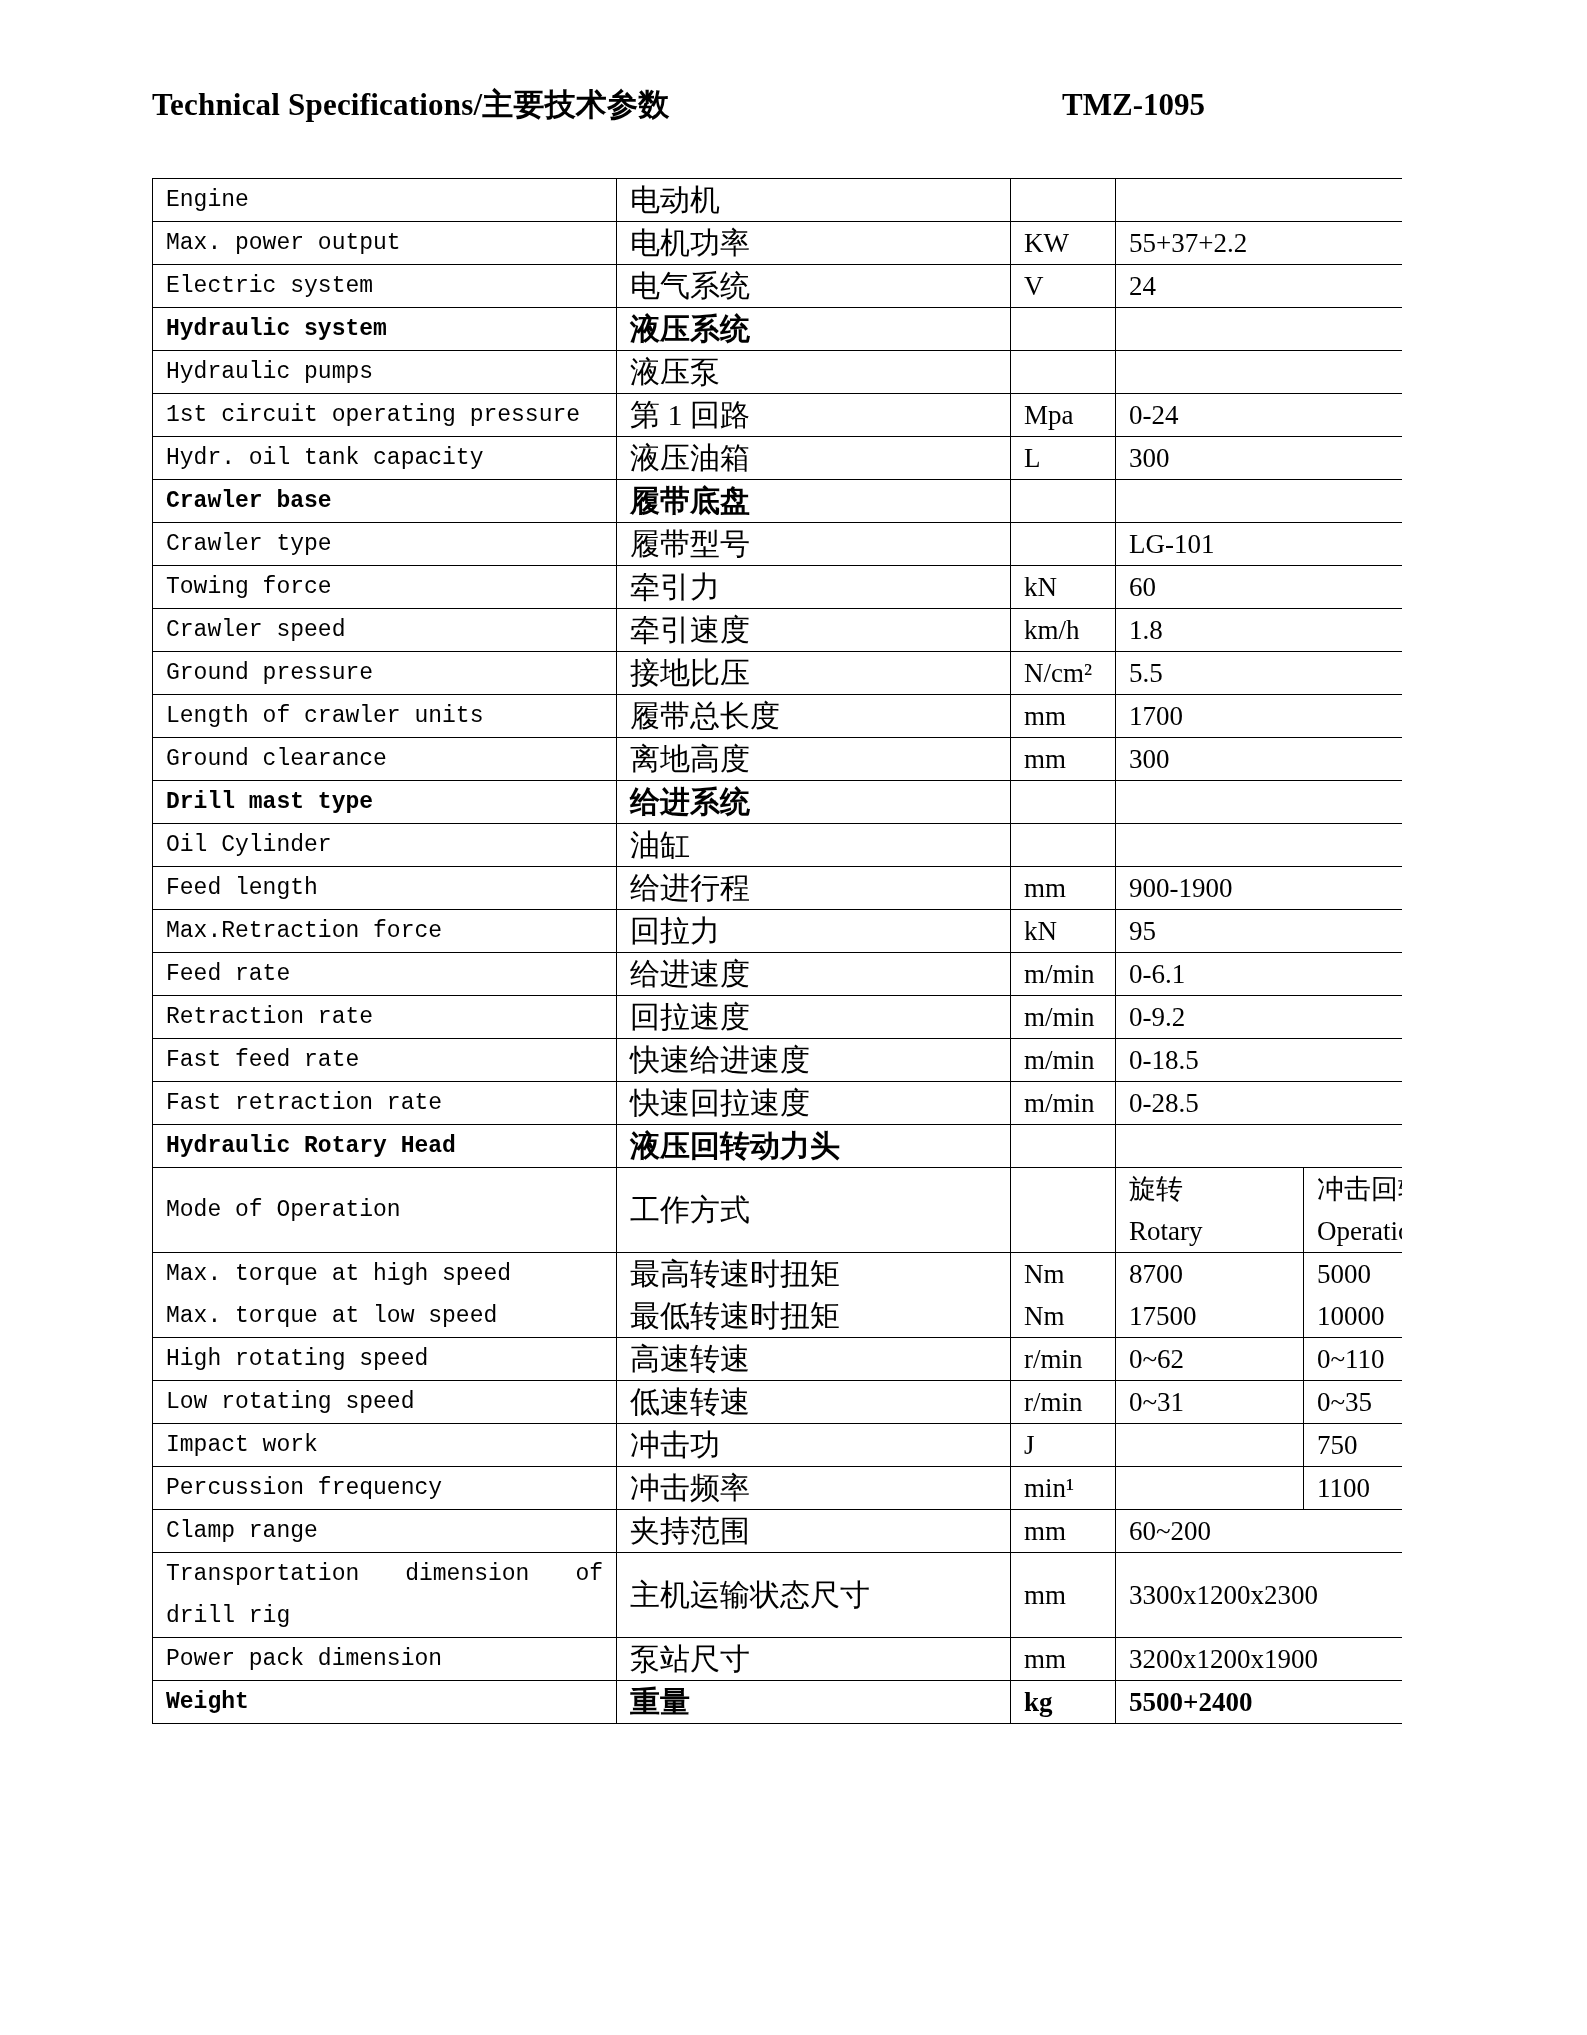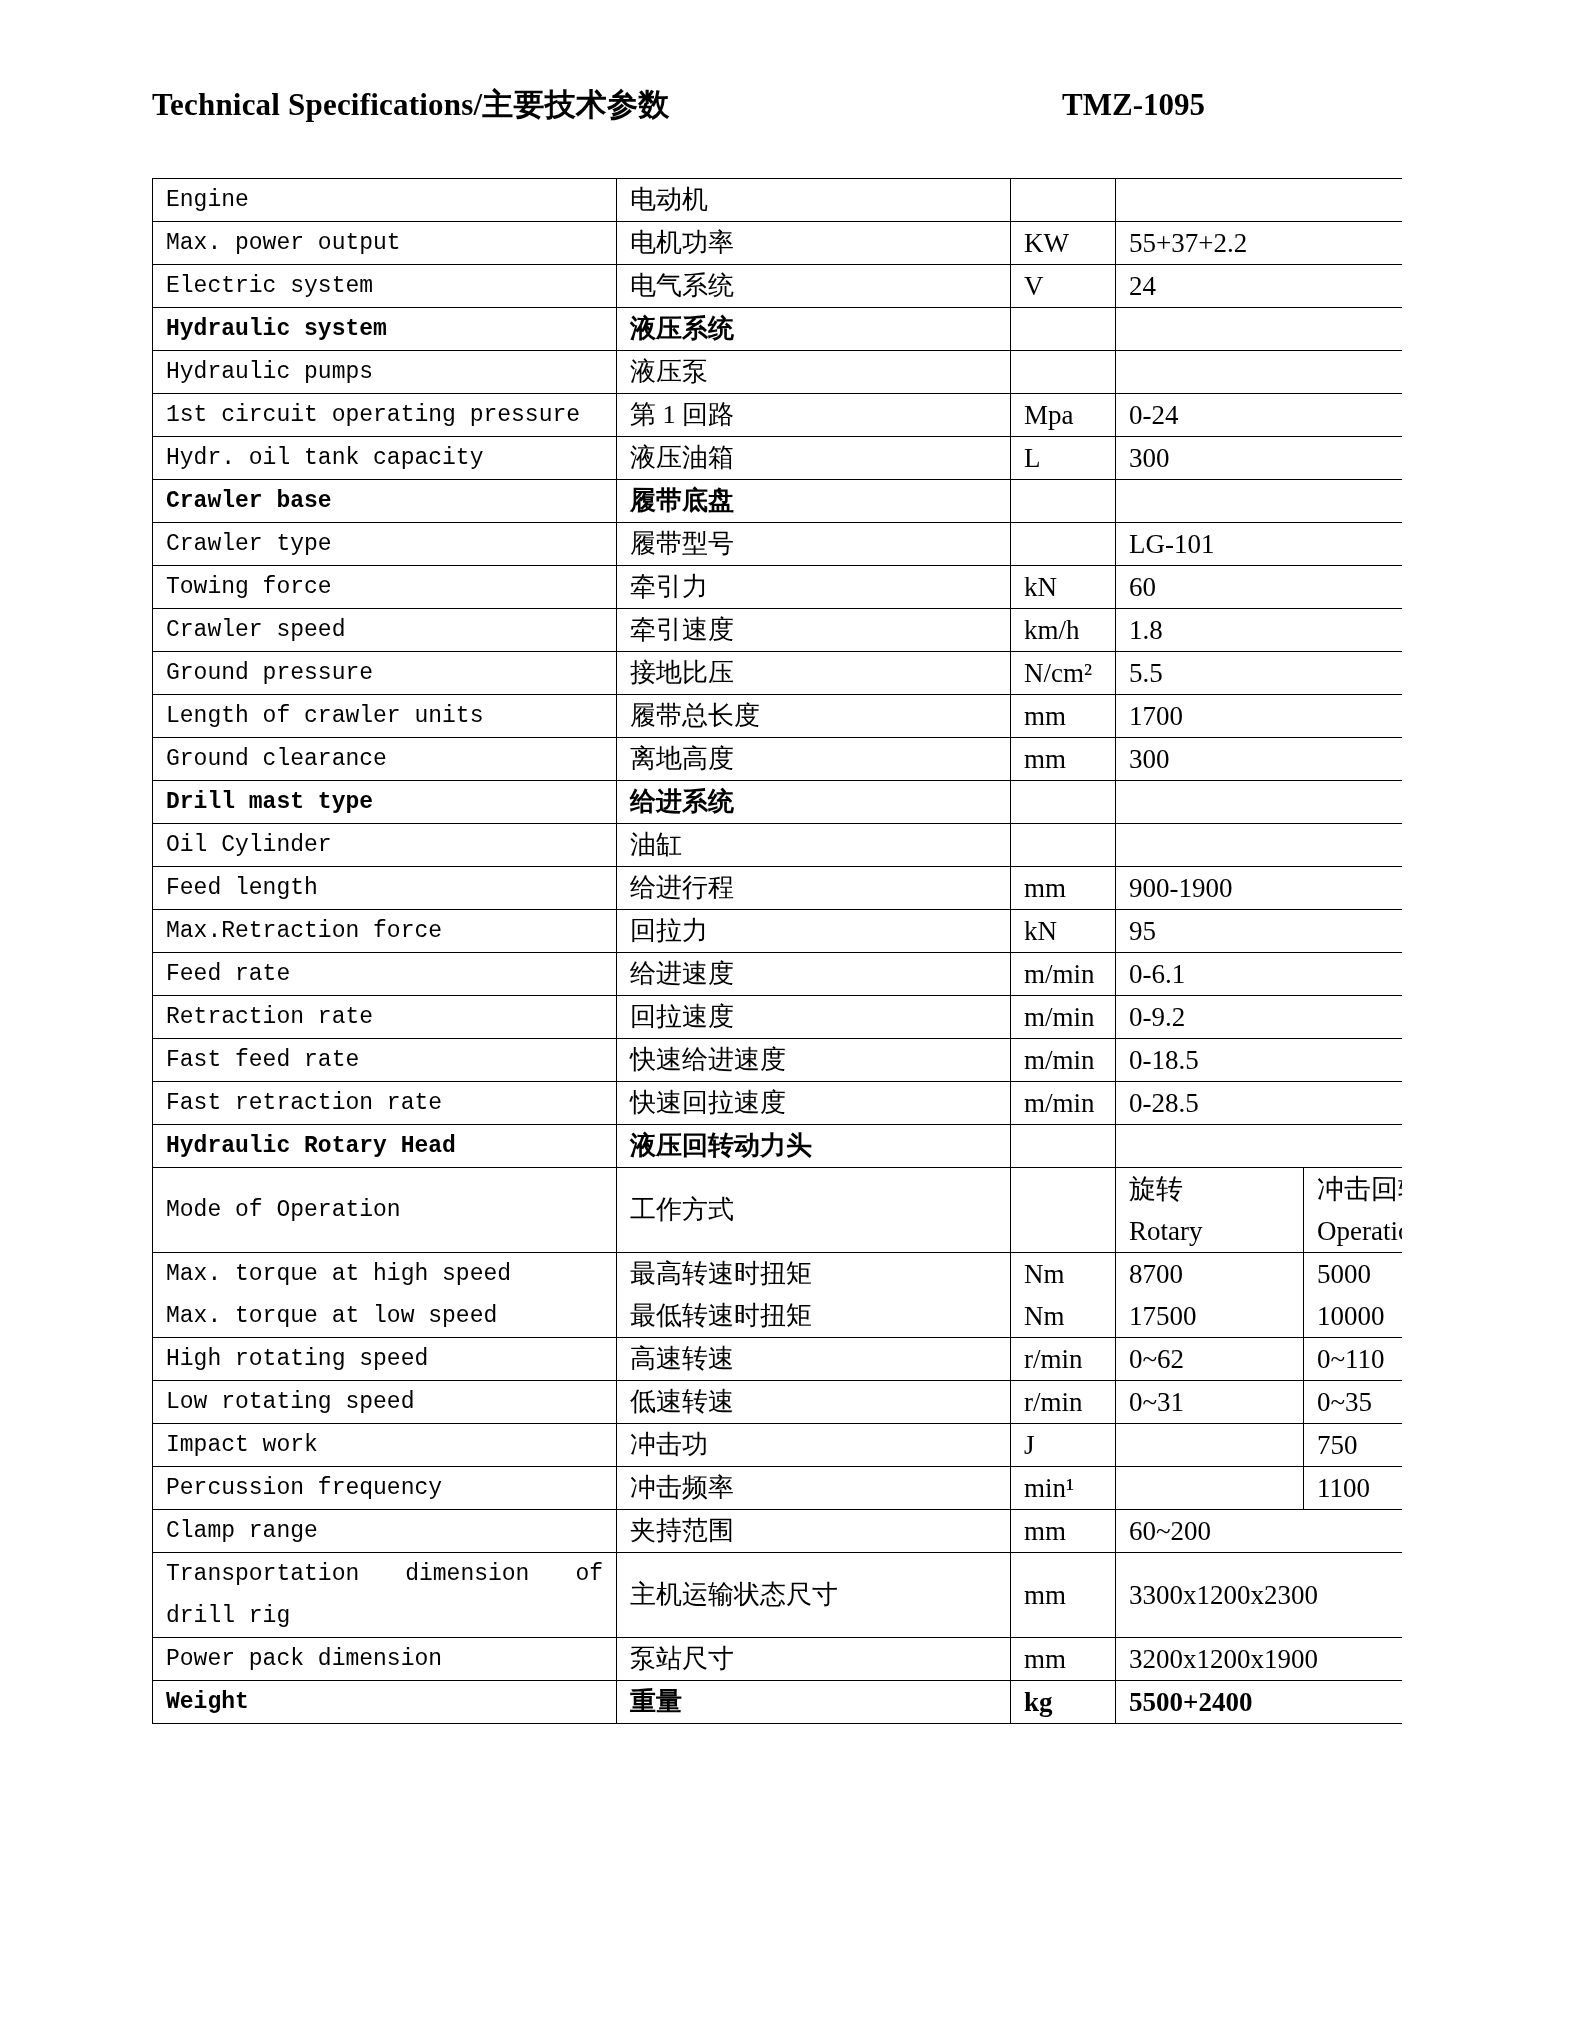--- a/index.html
+++ b/index.html
@@ -56,21 +56,21 @@
     overflow: hidden;
   }
   td.cell-en {
     font-family: "Liberation Mono", monospace;
     font-size: 23px;
     line-height: 42px;
     text-align: justify;
   }
   td.cell-zh {
     font-family: "Liberation Serif", serif;
-    font-size: 26px;
+    font-size: 30px;
     line-height: 42px;
   }
   td.cell-unit, td.cell-val {
     font-family: "Liberation Serif", serif;
     font-size: 27px;
     line-height: 42px;
   }
   tr.bold td {
     font-weight: 700;
   }

